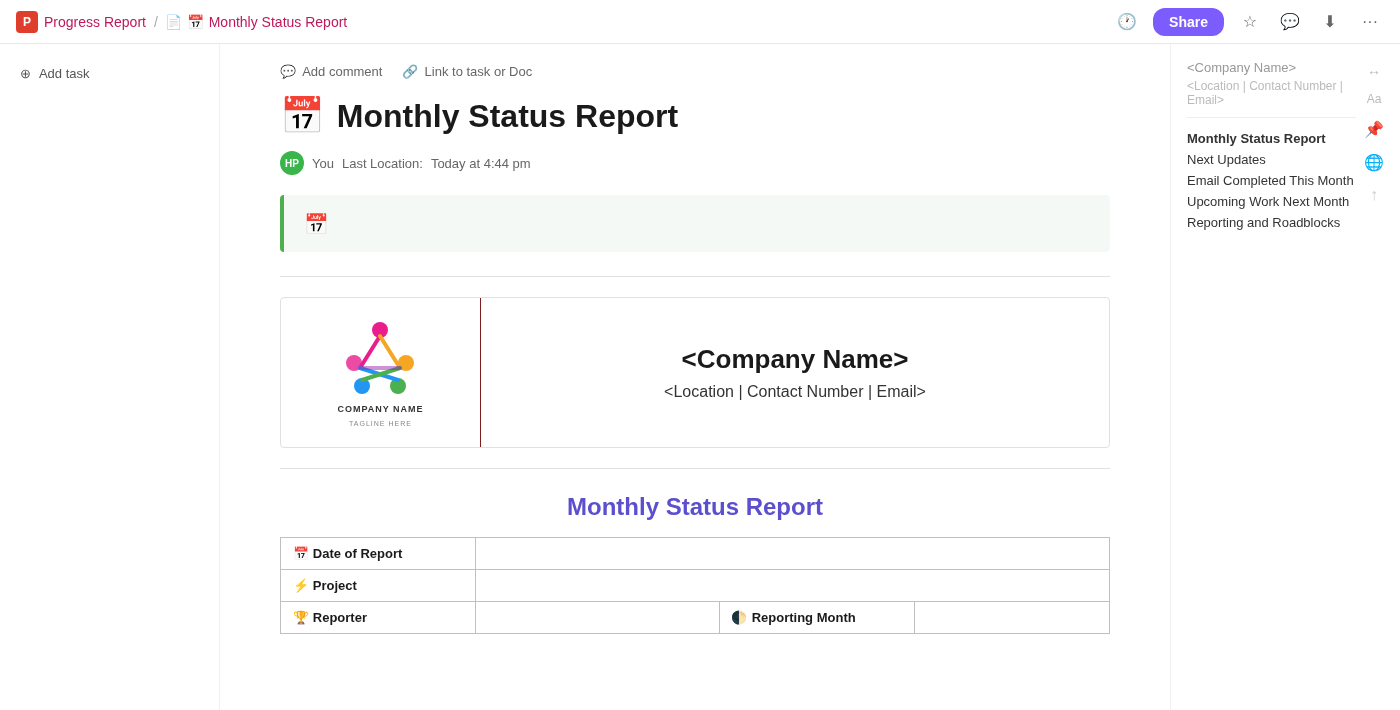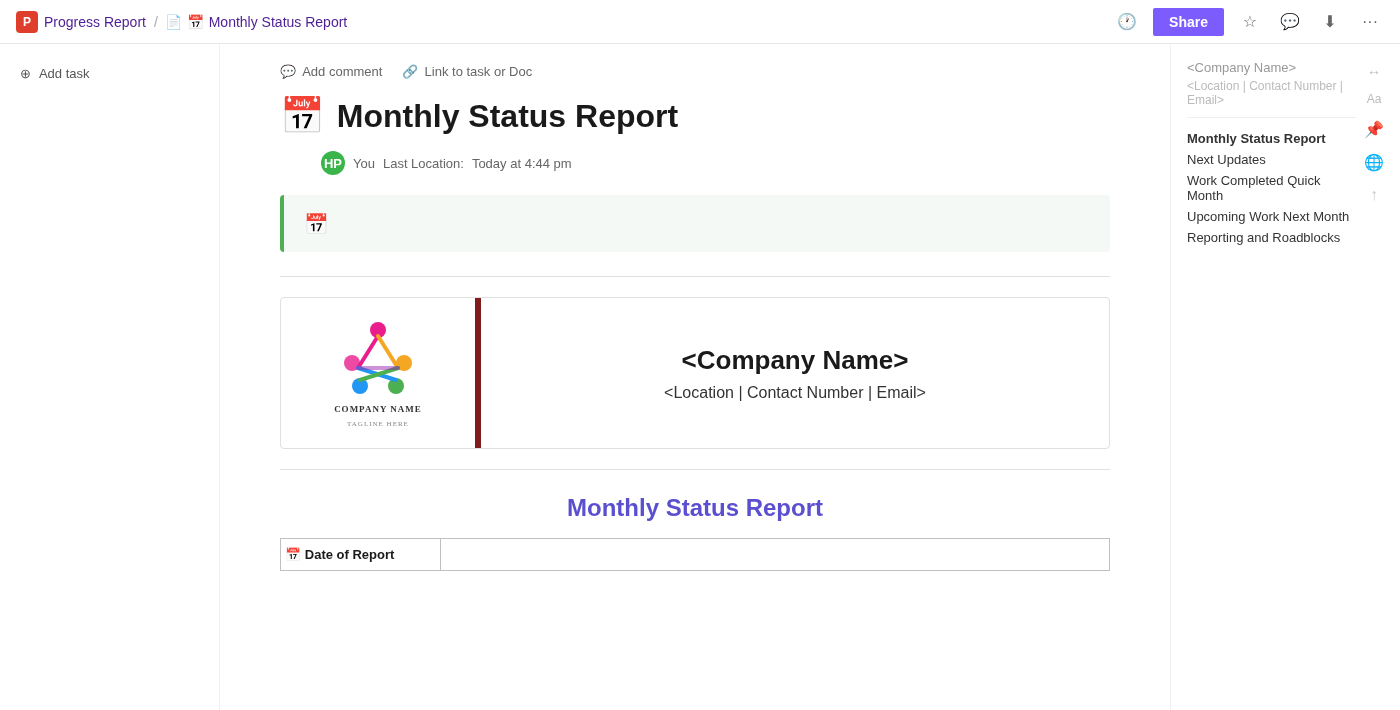--- a/index.html
+++ b/index.html
@@ -46,21 +46,21 @@
       flex-shrink: 0;
     }
     .top-bar-left .breadcrumb-sep {
       color: #aaa;
       margin: 0 2px;
     }
     .top-bar-left .breadcrumb-item {
       display: flex;
       align-items: center;
       gap: 4px;
-      color: #4c1d95;
+      color: #be185d;
     }
     .top-bar-right {
       display: flex;
       align-items: center;
       gap: 12px;
     }
     .icon-btn {
       width: 28px;
       height: 28px;
       display: flex;
@@ -70,21 +70,21 @@
       cursor: pointer;
       color: #666;
       font-size: 16px;
       border: none;
       background: transparent;
     }
     .share-btn {
       background: #7c5cfc;
       color: #fff;
       border: none;
-      border-radius: 2px;
+      border-radius: 12px;
       padding: 6px 16px;
       font-size: 14px;
       font-weight: 600;
       cursor: pointer;
     }
 
     
     .main-layout {
       display: flex;
       flex: 1;
@@ -160,24 +160,23 @@
     }
     .avatar {
       width: 24px;
       height: 24px;
       border-radius: 50%;
       background: #3ab54a;
       color: #fff;
       display: flex;
       align-items: center;
       justify-content: center;
-      font-size: 13px;
+      font-size: 10px;
       font-weight: bold;
       flex-shrink: 0;
-      margin-left: 41px;
     }
 
     
     .callout {
       background: #f5f9f5;
       border-left: 4px solid #4caf50;
       padding: 16px 20px;
       border-radius: 4px;
       margin-bottom: 24px;
       display: flex;
@@ -202,22 +201,21 @@
       margin-bottom: 20px;
       overflow: hidden;
     }
     .company-logo-area {
       width: 200px;
       min-width: 200px;
       display: flex;
       align-items: center;
       justify-content: center;
       padding: 20px;
-      border-right: 6px solid #7f1d1d;
-      font-family: Liberation Serif, serif;
+      border-right: 1px solid #7f1d1d;
     }
     .company-logo-svg {
       display: flex;
       flex-direction: column;
       align-items: center;
       gap: 6px;
     }
     .company-info {
       flex: 1;
       display: flex;
@@ -248,21 +246,21 @@
     }
 
     
     .report-table {
       width: 100%;
       border-collapse: collapse;
       font-size: 13px;
     }
     .report-table td {
       border: 1px solid #c0c0c0;
-      padding: 8px 4px;
+      padding: 8px 12px;
       vertical-align: middle;
     }
     .report-table .label-cell {
       background: #fff;
       font-weight: 600;
       white-space: nowrap;
       width: 160px;
     }
     .report-table .value-cell {
       background: #fff;
@@ -427,34 +425,59 @@
         <tr>
           <td class="label-cell">
             <span>📅</span>
             <strong>Date of Report</strong>
           </td>
           <td class="value-cell" colspan="3">
             <span></span>
           </td>
         </tr>
 
-
+        <tr>
+          <td class="label-cell">
+            <span>⚡</span>
+            <strong>Project</strong>
+          </td>
+          <td class="value-cell" colspan="3">
+            <span></span>
+          </td>
+        </tr>
+
+        <tr>
+          <td class="label-cell">
+            <span>🏆</span>
+            <strong>Reporter</strong>
+          </td>
+          <td class="value-cell" style="width:200px;">
+            <span></span>
+          </td>
+          <td class="label-cell">
+            <span>🌓</span>
+            <strong>Reporting Month</strong>
+          </td>
+          <td class="value-cell" style="width:160px;">
+            <span></span>
+          </td>
+        </tr>
       </tbody>
     </table>
 
   </div>
 
   <div class="right-sidebar">
     <div class="right-sidebar-top">
       <div style="flex:1;">
         <div class="sidebar-company-placeholder">&lt;Company Name&gt;</div>
         <div class="sidebar-location">&lt;Location | Contact Number | Email&gt;</div>
         <div class="sidebar-nav-item bold">Monthly Status Report</div>
         <div class="sidebar-nav-item">Next Updates</div>
-        <div class="sidebar-nav-item">Work Completed Quick Month</div>
+        <div class="sidebar-nav-item">Email Completed This Month</div>
         <div class="sidebar-nav-item">Upcoming Work Next Month</div>
         <div class="sidebar-nav-item">Reporting and Roadblocks</div>
       </div>
       <div style="display:flex; flex-direction:column; gap:14px; align-items:center; padding-top:2px;">
         <span class="sidebar-collapse-btn" title="Collapse">↔</span>
         <span class="font-size-btn" title="Font size">Aa</span>
         <span class="sidebar-tool-icon" title="Pin">📌</span>
         <span class="sidebar-tool-icon" title="Share tree">🌐</span>
         <span class="sidebar-tool-icon" title="Export">↑</span>
       </div>

